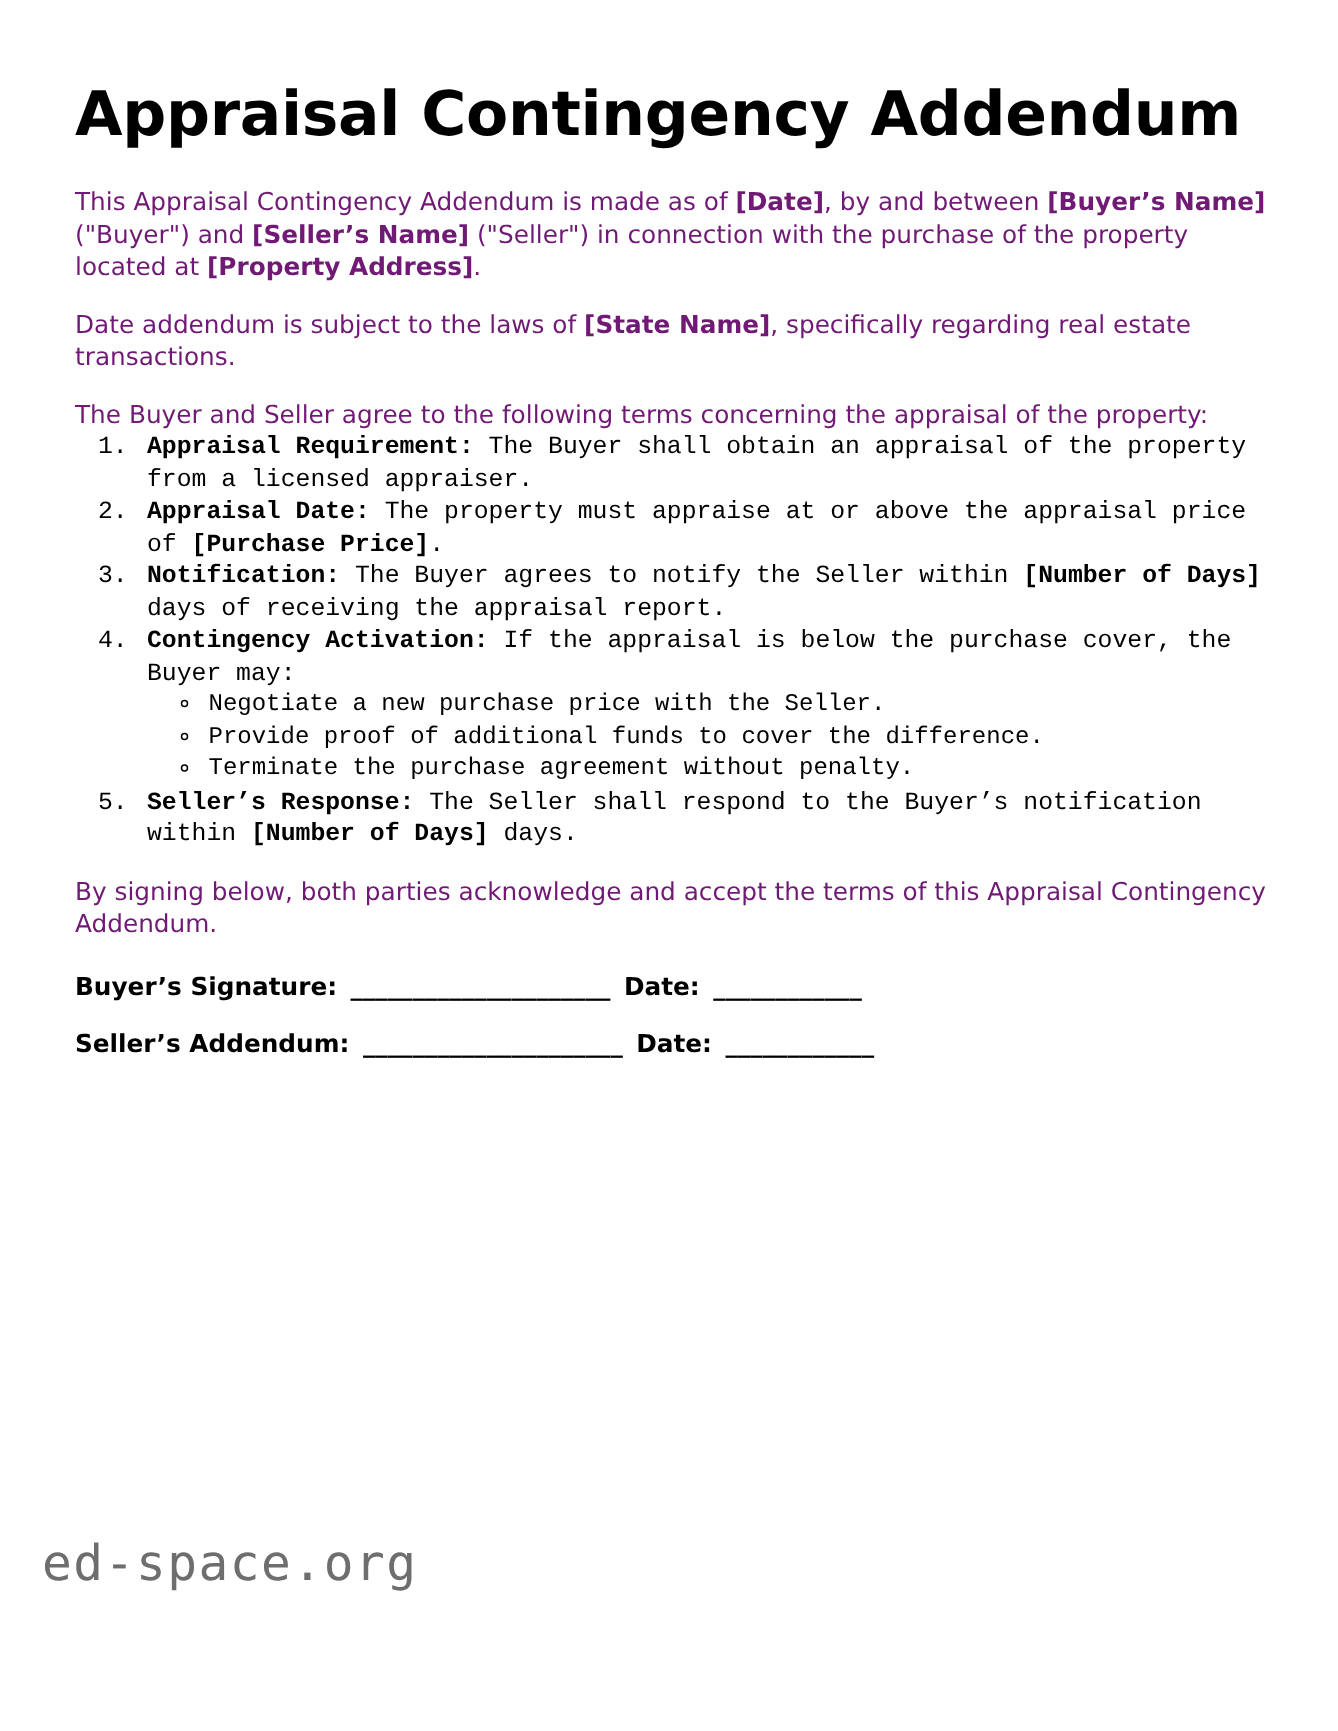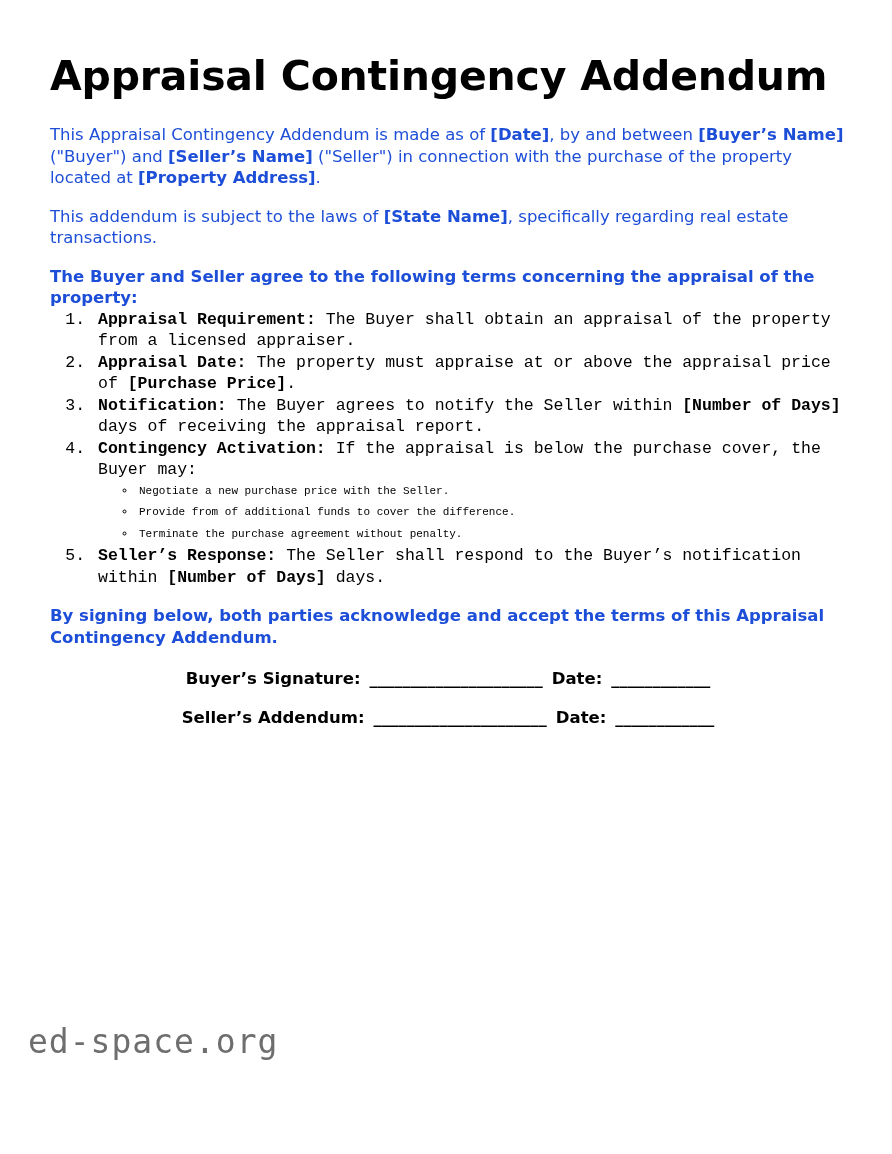--- a/index.html
+++ b/index.html
@@ -38,25 +38,24 @@
     font-size: 41px;
     line-height: 48px;
     letter-spacing: -0.2px;
     color: #000000;
   }
   p.para {
     margin: 0 0 17px 0;
     padding: 0;
     font-size: 16.5px;
     line-height: 21.5px;
-    color: #1d4ed8;
+    color: #701a75;
   }
   p.para:last-of-type {
     margin-bottom: 0;
-    font-weight: bold;
   }
   b, strong, .b {
     font-weight: bold;
   }
   ol.terms {
     margin: 0 0 17px 0;
     padding: 0 0 0 45px;
     list-style-position: outside;
     list-style-type: decimal;
   }
@@ -67,30 +66,29 @@
     padding: 0 0 0 3px;
     font-family: Liberation Mono, monospace;
   }
   ul.subterms {
     margin: 0;
     padding: 0 0 0 38px;
     list-style-position: outside;
     list-style-type: circle;
   }
   ul.subterms > li {
-    font-size: 11px;
+    font-size: 16px;
     line-height: 21.5px;
     padding-left: 3px;
   }
   .closing-block {
     margin-top: 3px;
   }
   .sig-block {
     margin-top: 20px;
-    text-align: center;
   }
   .sig-line {
     font-size: 16.5px;
     line-height: 21.5px;
     font-weight: bold;
     margin-bottom: 17px;
     white-space: pre;
     letter-spacing: 0px;
   }
   .sig-line:last-child {
@@ -116,33 +114,33 @@
 </head>
 <body>
 
 <div id="page">
   <div id="content">
 
     <h1 class="doc-title">Appraisal Contingency Addendum</h1>
 
     <div>
       <p class="para"><span>This Appraisal Contingency Addendum is made as of </span><span class="b">[Date]</span><span>, by and between </span><span class="b">[Buyer’s Name]</span><span> ("Buyer") and </span><span class="b">[Seller’s Name]</span><span> ("Seller") in connection with the purchase of the property located at </span><span class="b">[Property Address]</span><span>.</span></p>
-      <p class="para"><span>This addendum is subject to the laws of </span><span class="b">[State Name]</span><span>, specifically regarding real estate transactions.</span></p>
+      <p class="para"><span>Date addendum is subject to the laws of </span><span class="b">[State Name]</span><span>, specifically regarding real estate transactions.</span></p>
       <p class="para"><span>The Buyer and Seller agree to the following terms concerning the appraisal of the property:</span></p>
     </div>
 
     <ol class="terms">
       <li><span class="b">Appraisal Requirement:</span><span> The Buyer shall obtain an appraisal of the property from a licensed appraiser.</span></li>
       <li><span class="b">Appraisal Date:</span><span> The property must appraise at or above the appraisal price of </span><span class="b">[Purchase Price]</span><span>.</span></li>
       <li><span class="b">Notification:</span><span> The Buyer agrees to notify the Seller within </span><span class="b">[Number of Days]</span><span> days of receiving the appraisal report.</span></li>
       <li>
         <span><span class="b">Contingency Activation:</span><span> If the appraisal is below the purchase cover, the Buyer may:</span></span>
         <ul class="subterms">
           <li>Negotiate a new purchase price with the Seller.</li>
-          <li>Provide from of additional funds to cover the difference.</li>
+          <li>Provide proof of additional funds to cover the difference.</li>
           <li>Terminate the purchase agreement without penalty.</li>
         </ul>
       </li>
       <li><span class="b">Seller’s Response:</span><span> The Seller shall respond to the Buyer’s notification within </span><span class="b">[Number of Days]</span><span> days.</span></li>
     </ol>
 
     <div class="closing-block">
       <p class="para">By signing below, both parties acknowledge and accept the terms of this Appraisal Contingency Addendum.</p>
     </div>
 

